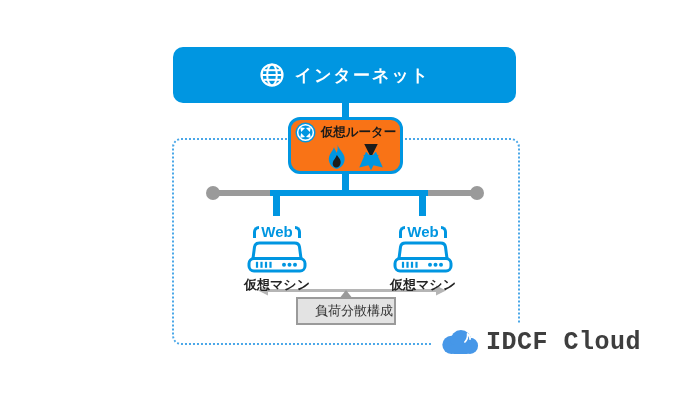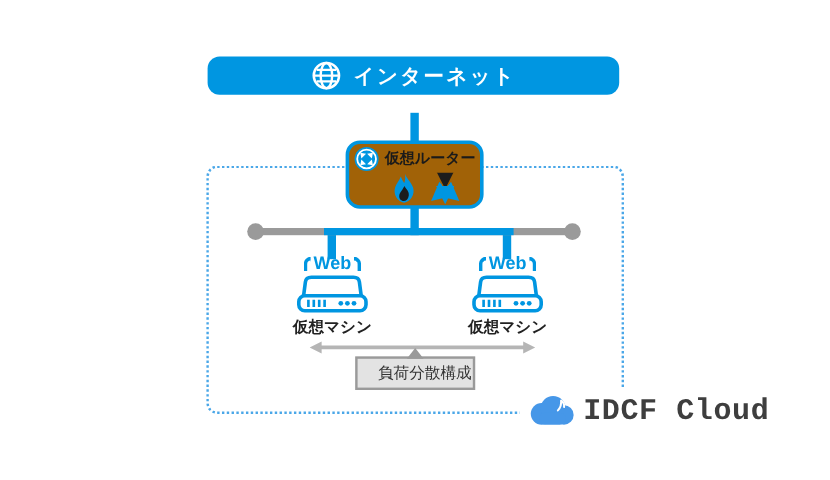--- a/index.html
+++ b/index.html
@@ -2,58 +2,58 @@
 <html><head>
 <meta charset="utf-8">
 <style>
   html,body{margin:0;padding:0;background:#fff;}
   .stage{
     position:relative;width:692px;height:400px;background:#ffffff;overflow:hidden;
     font-family:"Liberation Sans","DejaVu Sans",sans-serif;
   }
   
   .internet-bar{
-    position:absolute;left:173px;top:47px;width:343px;height:32px;
+    position:absolute;left:173px;top:47px;width:343px;height:56px;
     background:#0096e1;border-radius:10px;
     display:flex;align-items:center;justify-content:center;gap:10px;z-index:6;
   }
   .internet-bar .label{color:#fff;font-size:17px;font-weight:bold;letter-spacing:2px;}
   
   .vline{position:absolute;width:7px;background:#0096e1;z-index:2;}
   .v-inet-router{left:342px;top:94px;height:25px;}
   .v-router-net{left:342px;top:172px;height:24px;}
   .v-srv-left{left:273px;top:191px;height:25px;}
   .v-srv-right{left:419px;top:191px;height:25px;}
   
   .zone{
     position:absolute;left:172px;top:138px;width:348px;height:207px;
     border:2px dotted #4aa7e8;border-radius:9px;box-sizing:border-box;z-index:1;
   }
   
   .router-box{
     position:absolute;left:288px;top:117px;width:115px;height:57px;box-sizing:border-box;
-    background:#a16207;border:3px solid #0096e1;border-radius:12px;z-index:5;
+    background:#f97316;border:3px solid #0096e1;border-radius:12px;z-index:5;
     display:flex;flex-direction:column;align-items:center;justify-content:center;gap:1px;
   }
   .router-row1{display:flex;align-items:center;gap:5px;}
   .router-row1 .label{font-size:12.5px;color:#1a1a1a;font-weight:600;white-space:nowrap;}
   .router-row2{display:flex;align-items:flex-start;gap:10px;margin-left:18px;}
   
   .net-line{position:absolute;left:212px;top:190px;width:266px;height:6px;background:#9a9a9a;z-index:2;}
   .net-line::before,.net-line::after{
     content:"";position:absolute;top:-4px;width:14px;height:14px;border-radius:50%;background:#9a9a9a;
   }
   .net-line::before{left:-6px;}
   .net-line::after{right:-6px;}
   .net-line-blue{position:absolute;left:270px;top:190px;width:158px;height:6px;background:#0096e1;z-index:3;}
   
   .server-group{position:absolute;top:212px;width:74px;display:flex;flex-direction:column;align-items:center;z-index:4;}
   .srv-left{left:240px;}
   .srv-right{left:386px;}
-  .web-badge{display:flex;align-items:flex-start;gap:2px;height:17px;}
+  .web-badge{display:flex;align-items:flex-start;gap:2px;height:17px;margin-top:12px;}
   .web-badge .badge-text{color:#0096e1;font-size:15px;font-weight:bold;line-height:15px;}
   .bk{width:6px;height:12px;box-sizing:border-box;margin-top:2px;}
   .bk-l{border-left:3px solid #0096e1;border-top:3px solid #0096e1;border-top-left-radius:7px;}
   .bk-r{border-right:3px solid #0096e1;border-top:3px solid #0096e1;border-top-right-radius:7px;}
   .server-label{font-size:13px;color:#222;margin-top:3px;white-space:nowrap;font-weight:bold;}
   
   .lb-arrow{position:absolute;left:258px;top:283px;z-index:2;}
   .lb-label{
     position:absolute;left:296px;top:297px;width:100px;height:28px;box-sizing:border-box;
     background:#e3e3e3;border:2px solid #9a9a9a;z-index:4;

